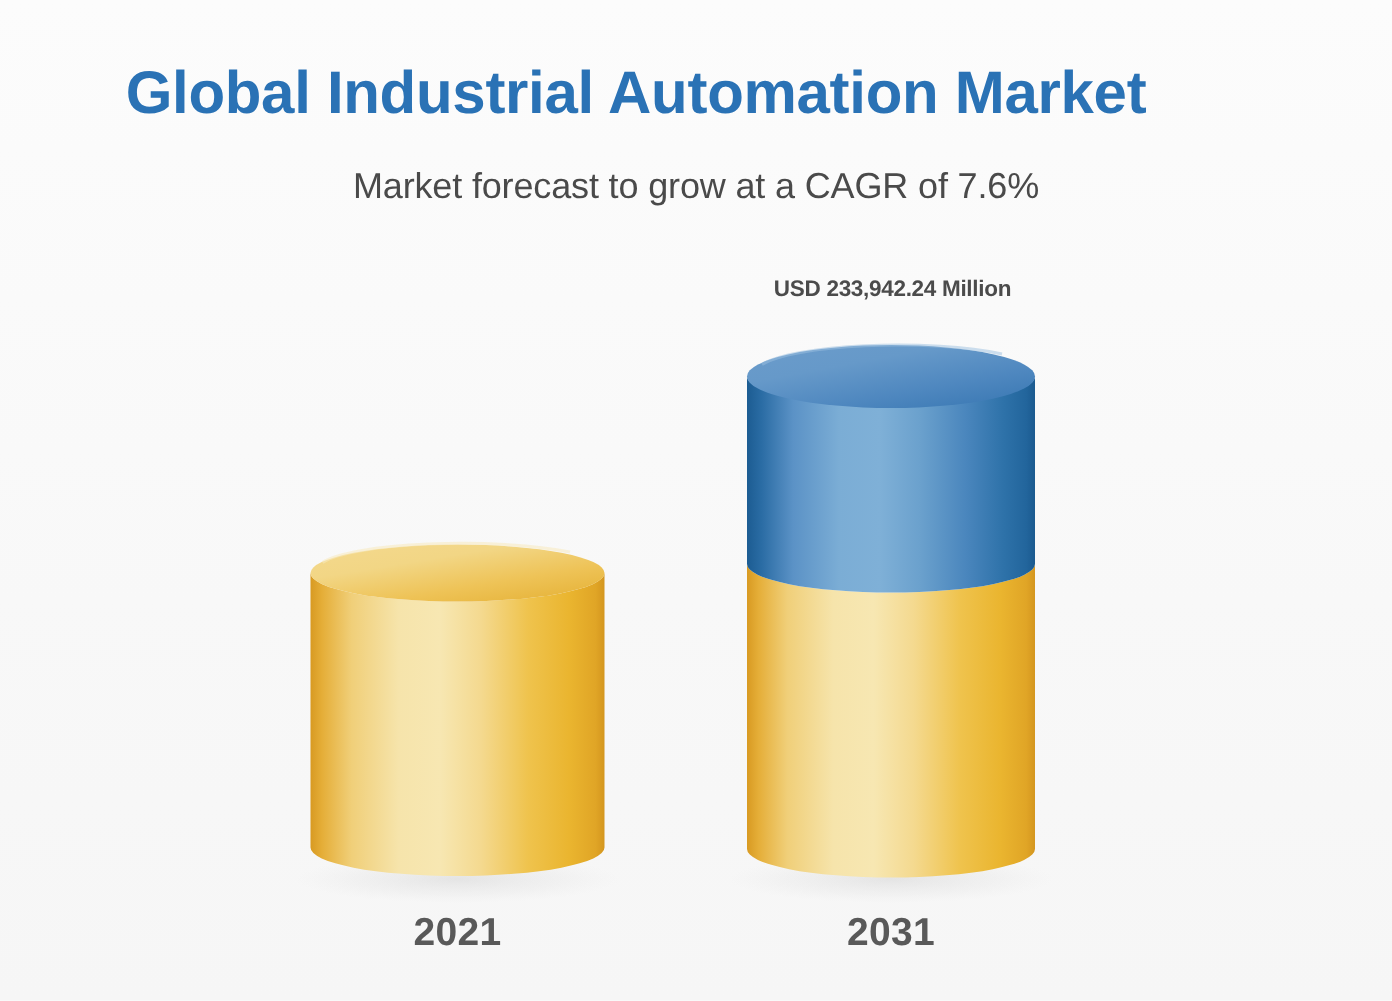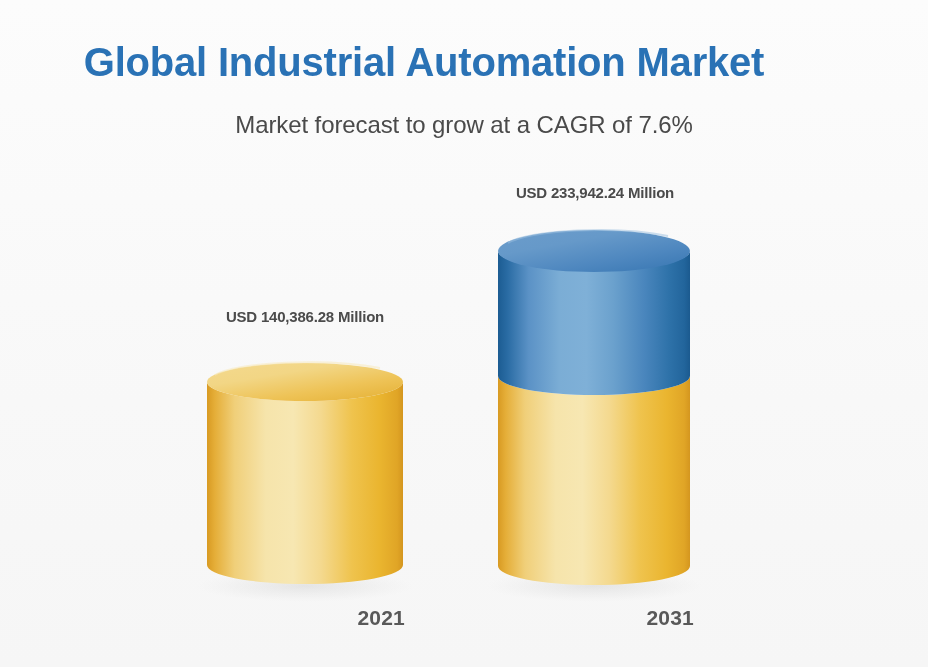--- a/index.html
+++ b/index.html
@@ -62,22 +62,22 @@
     text-align: center;
     font-size: 15px;
     font-weight: bold;
     color: #4b4b4b;
     white-space: nowrap;
     letter-spacing: -0.2px;
   }
 
   .category-label {
     position: absolute;
-    text-align: right;
-    font-size: 21px;
+    text-align: center;
+    font-size: 26px;
     font-weight: bold;
     color: #595959;
     white-space: nowrap;
     letter-spacing: 0.2px;
   }
 
   .cylinder-svg {
     position: absolute;
     overflow: visible;
   }
@@ -172,21 +172,20 @@
                  A 96 19 0 0 0 690 376
                  L 690 251
                  A 96 19 0 0 1 498 251 Z" fill="url(#gradBlueBody)"></path>
 
         <ellipse cx="594" cy="251" rx="96" ry="21" fill="url(#gradBlueTop)"></ellipse>
 
         <path d="M 508 243 A 94 18 0 0 1 668 236" fill="none" stroke="#9cc0e0" stroke-width="2" stroke-opacity="0.5"></path>
       </g>
     </svg>
 
-    <div class="value-label" style="left:100px; top:308px; width:410px;">USD 140,386.28 Million</div>
 
     <div class="value-label" style="left:390px; top:184px; width:410px;">USD 233,942.24 Million</div>
 
     <div class="category-label" style="left:205px; top:606px; width:200px;">2021</div>
 
     <div class="category-label" style="left:494px; top:606px; width:200px;">2031</div>
 
   </div>
 </div>
 

